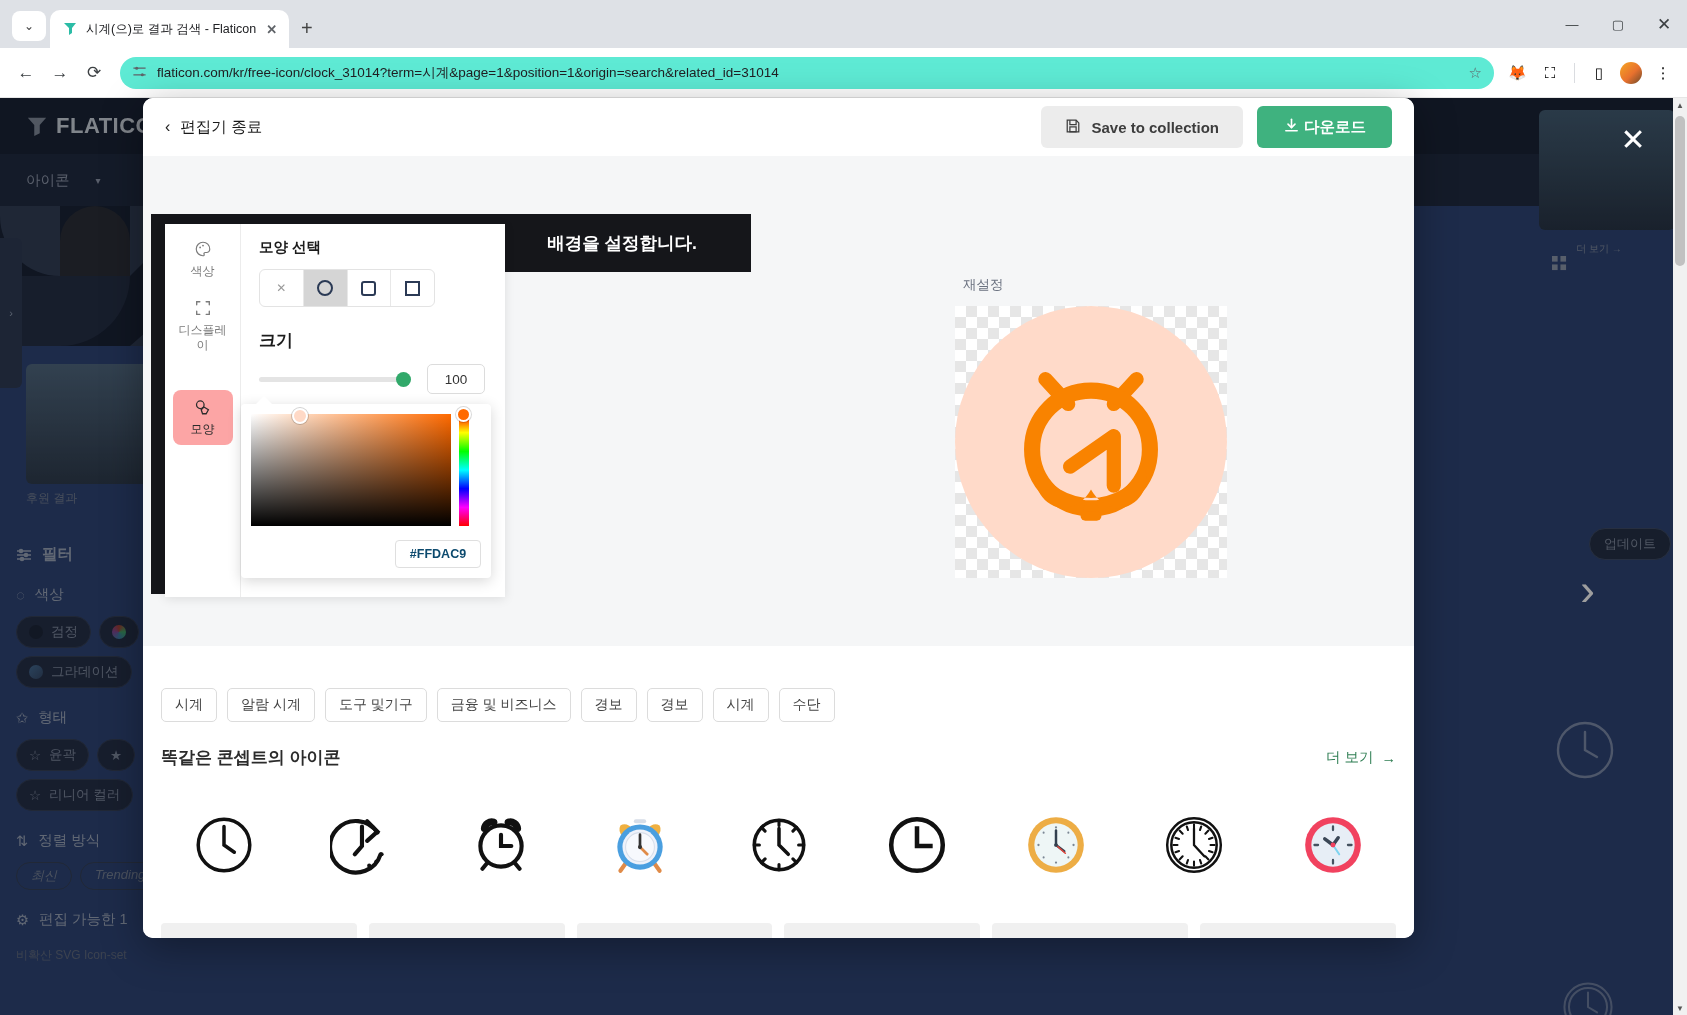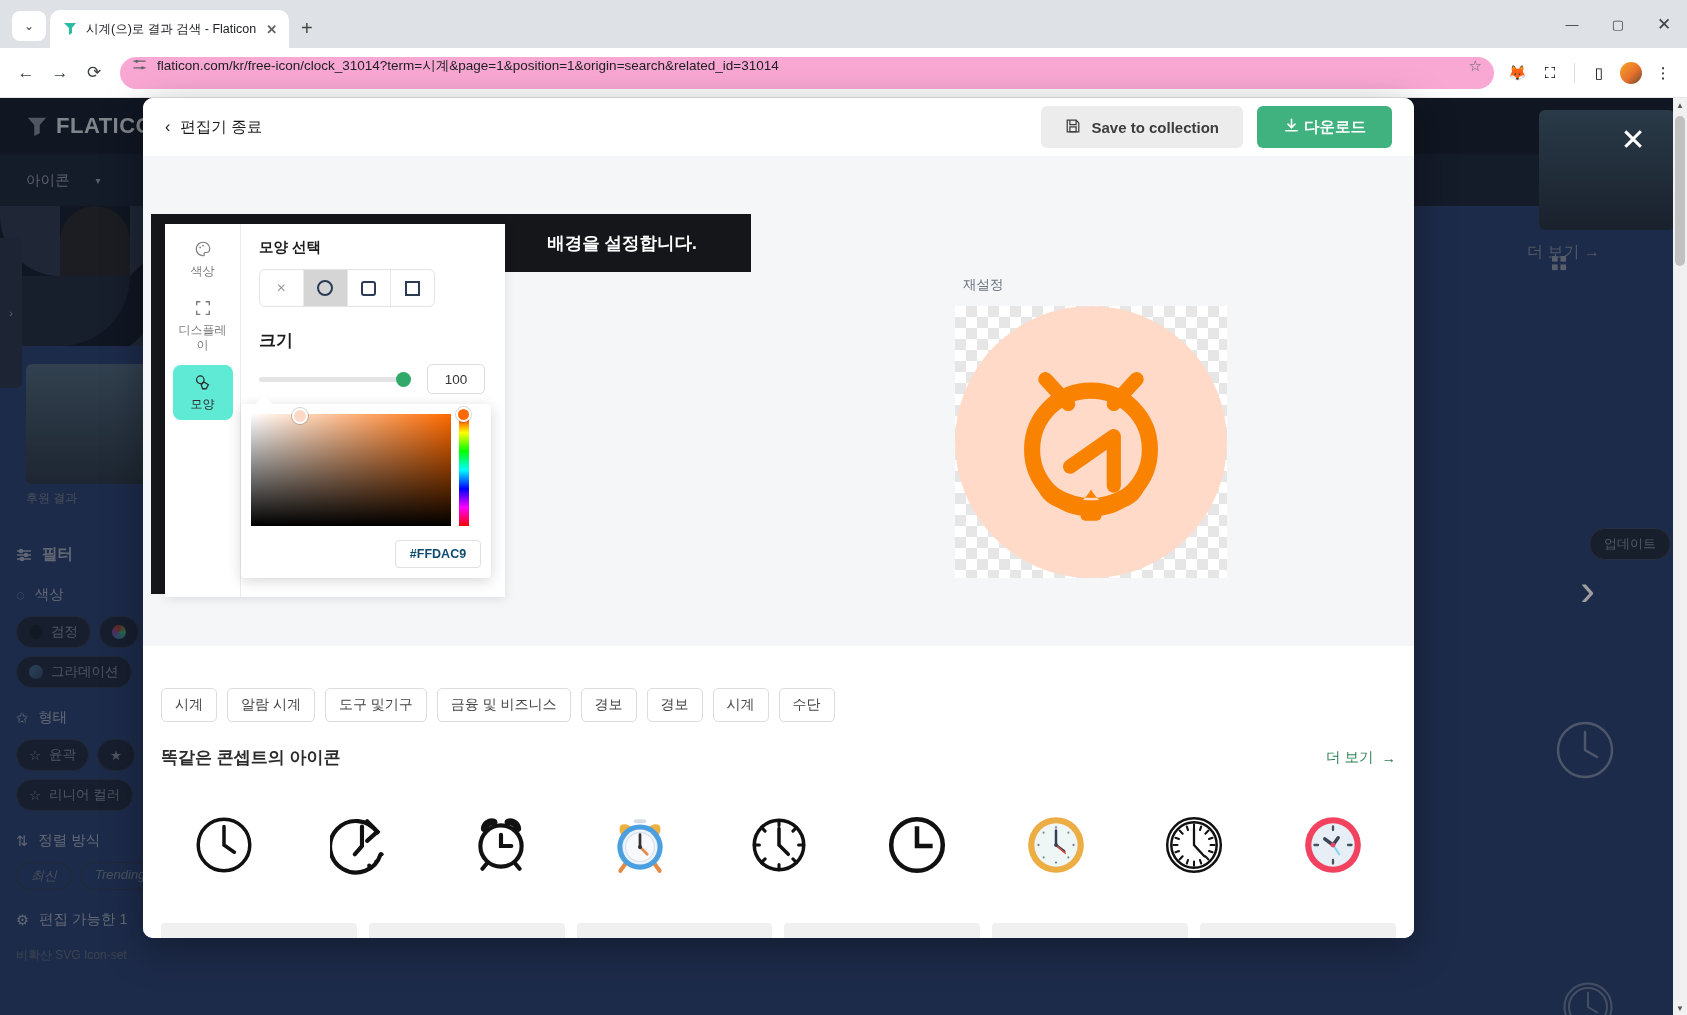--- a/index.html
+++ b/index.html
@@ -44,22 +44,22 @@
 
   .toolbar {
     height: 50px; background: #fff; display: flex; align-items: center;
     padding: 0 10px; gap: 2px; border-bottom: 1px solid #e6e6e6;
   }
   .tb-icon {
     width: 32px; height: 32px; display: flex; align-items: center; justify-content: center;
     color: #3c4043; font-size: 17px; border-radius: 50%;
   }
   .omnibox {
-    flex: 1; height: 32px; background: #f9a8d4; border-radius: 16px;
-    display: flex; align-items: flex-start; gap: 10px; padding: 0 12px; margin: 0 8px;
+    flex: 1; height: 32px; background: #5eead4; border-radius: 16px;
+    display: flex; align-items: center; gap: 10px; padding: 0 12px; margin: 0 8px;
     font-size: 13.5px; color: #202124;
   }
   .omni-url { flex: 1; white-space: nowrap; overflow: hidden; text-overflow: ellipsis; }
   .omni-star { color:#5f6368; font-size: 15px; }
   .tb-right { display: flex; align-items: center; gap: 4px; }
   .ext-ico { width: 28px; height: 28px; display:flex; align-items:center; justify-content:center; font-size:15px; }
   .divider-v { width:1px; height: 20px; background:#dadce0; margin: 0 6px; }
   .avatar-circ {
     width: 22px; height: 22px; border-radius: 50%;
     background: linear-gradient(135deg,#f6a623 0%,#e8712e 55%,#6b4a2a 100%);
@@ -111,21 +111,21 @@
   .sb-tab { border:1px solid #31405f; border-radius:14px; padding:4px 14px; font-size:13px; color:#74839e;}
   .sb-note { margin-top: 18px; font-size: 12px; color:#5d6b87; }
   .sb-handle {
     position:absolute; left:0; top: 140px; width: 22px; height: 150px;
     background:#2b3c5f; border-radius:0 6px 6px 0; display:flex; align-items:center; justify-content:center;
     color:#8ea0bd; font-size: 11px;
   }
 
   .right-rail { position:absolute; right:0; top:0; width: 160px; bottom:0; }
   .rr-card { margin: 12px; height: 120px; background:#27375a; border-radius:6px; }
-  .rr-more { color:#7f8da8; font-size:16px; text-align:left; padding-right:16px;}
+  .rr-more { color:#7f8da8; font-size:10px; text-align:center; padding-right:16px;}
   .next-arrow {
     position:absolute; right: 92px; top: 470px; color:#fff; font-size: 44px; font-weight: 300;
     line-height: 1;
   }
   .rail-clock { position:absolute; right: 70px; top: 620px; opacity:.5; }
   .rail-clock2 { position:absolute; right: 70px; top: 880px; opacity:.45; }
   .rr-chip {
     position:absolute; right: 16px; top: 430px; border:1px solid #3a4c70; border-radius:16px;
     padding: 6px 14px; color:#7f8da8; font-size:13px; background:#22314f;
   }
@@ -184,21 +184,21 @@
     background:#fff; display:flex; z-index: 8; box-shadow: 0 2px 10px rgba(0,0,0,.10);
   }
   .panel-rail {
     width: 76px; border-right: 1px solid #ececec; padding-top: 8px;
     display:flex; flex-direction: column; align-items:center; gap: 4px;
   }
   .rail-item {
     width: 60px; padding: 8px 2px; border-radius: 8px; text-align:center;
     color:#7b7b7b; font-size: 12px; line-height: 1.25;
   }
-  .rail-item.active { background:#5eead4; color:#2c2c2c; }
+  .rail-item.active { background:#fca5a5; color:#2c2c2c;margin-top:25px; }
   .rail-ico { display:block; height: 20px; margin-bottom: 4px; font-size: 15px; }
 
   .panel-body { flex: 1; padding: 14px 18px 0 18px; position: relative; }
   .sec-title { font-size: 14.5px; font-weight: 700; color:#1c1c1c; margin-bottom: 12px; }
   .sec-title.lg { font-size: 17px; }
 
   .shape-group {
     display:flex; border:1px solid #e3e3e3; border-radius: 6px; overflow:hidden; width: 176px; height: 38px;
   }
   .shape-btn {

